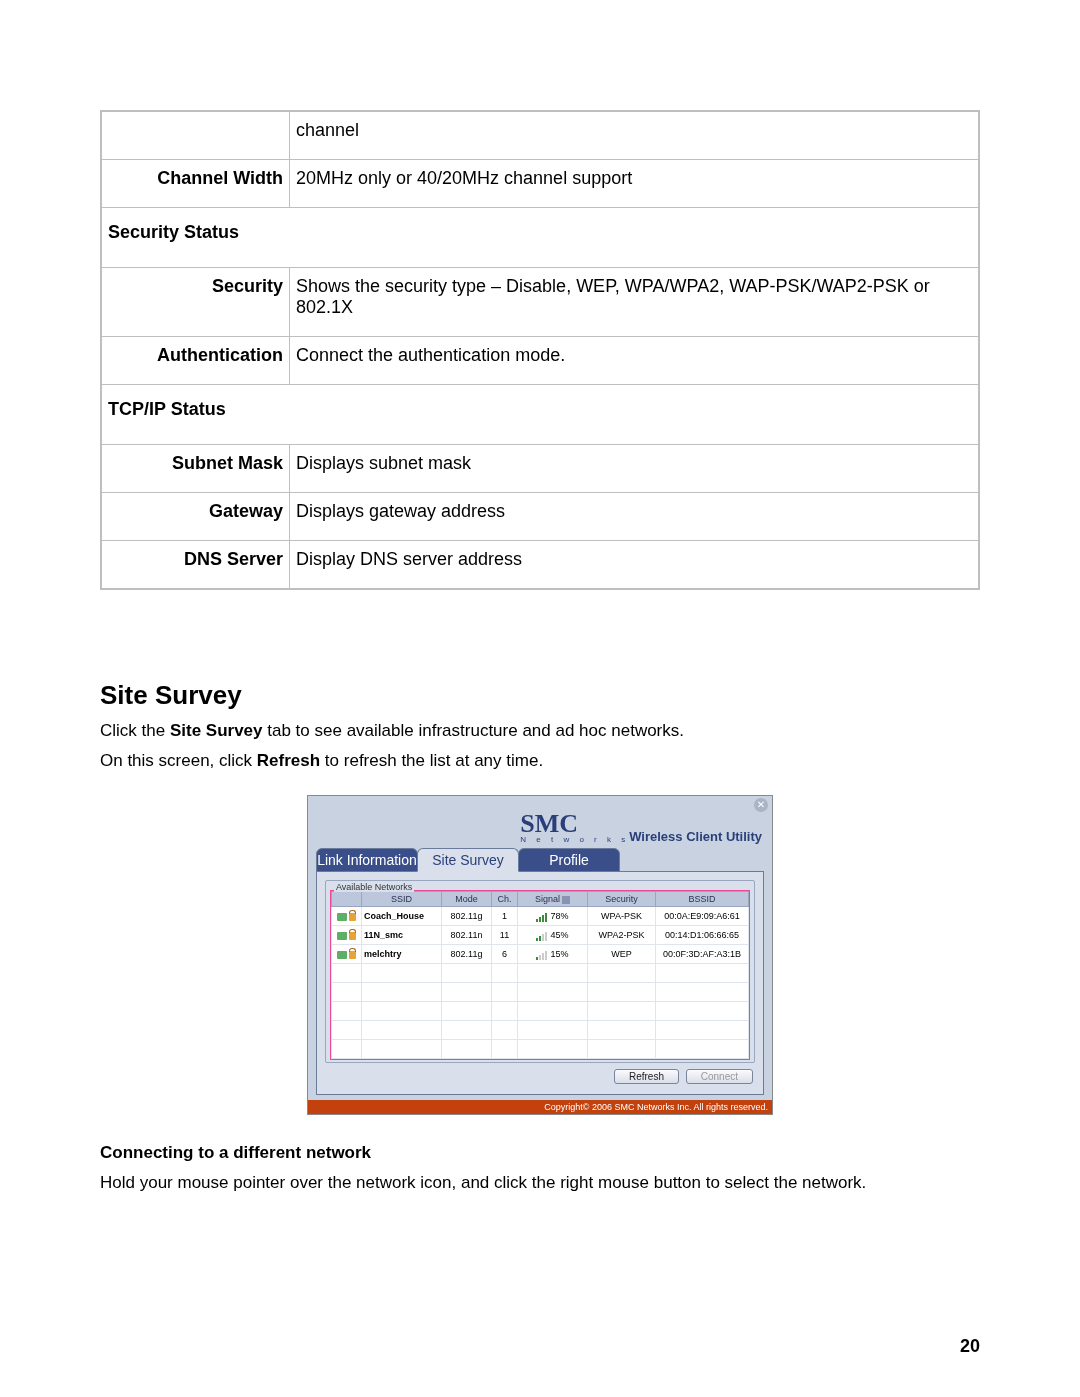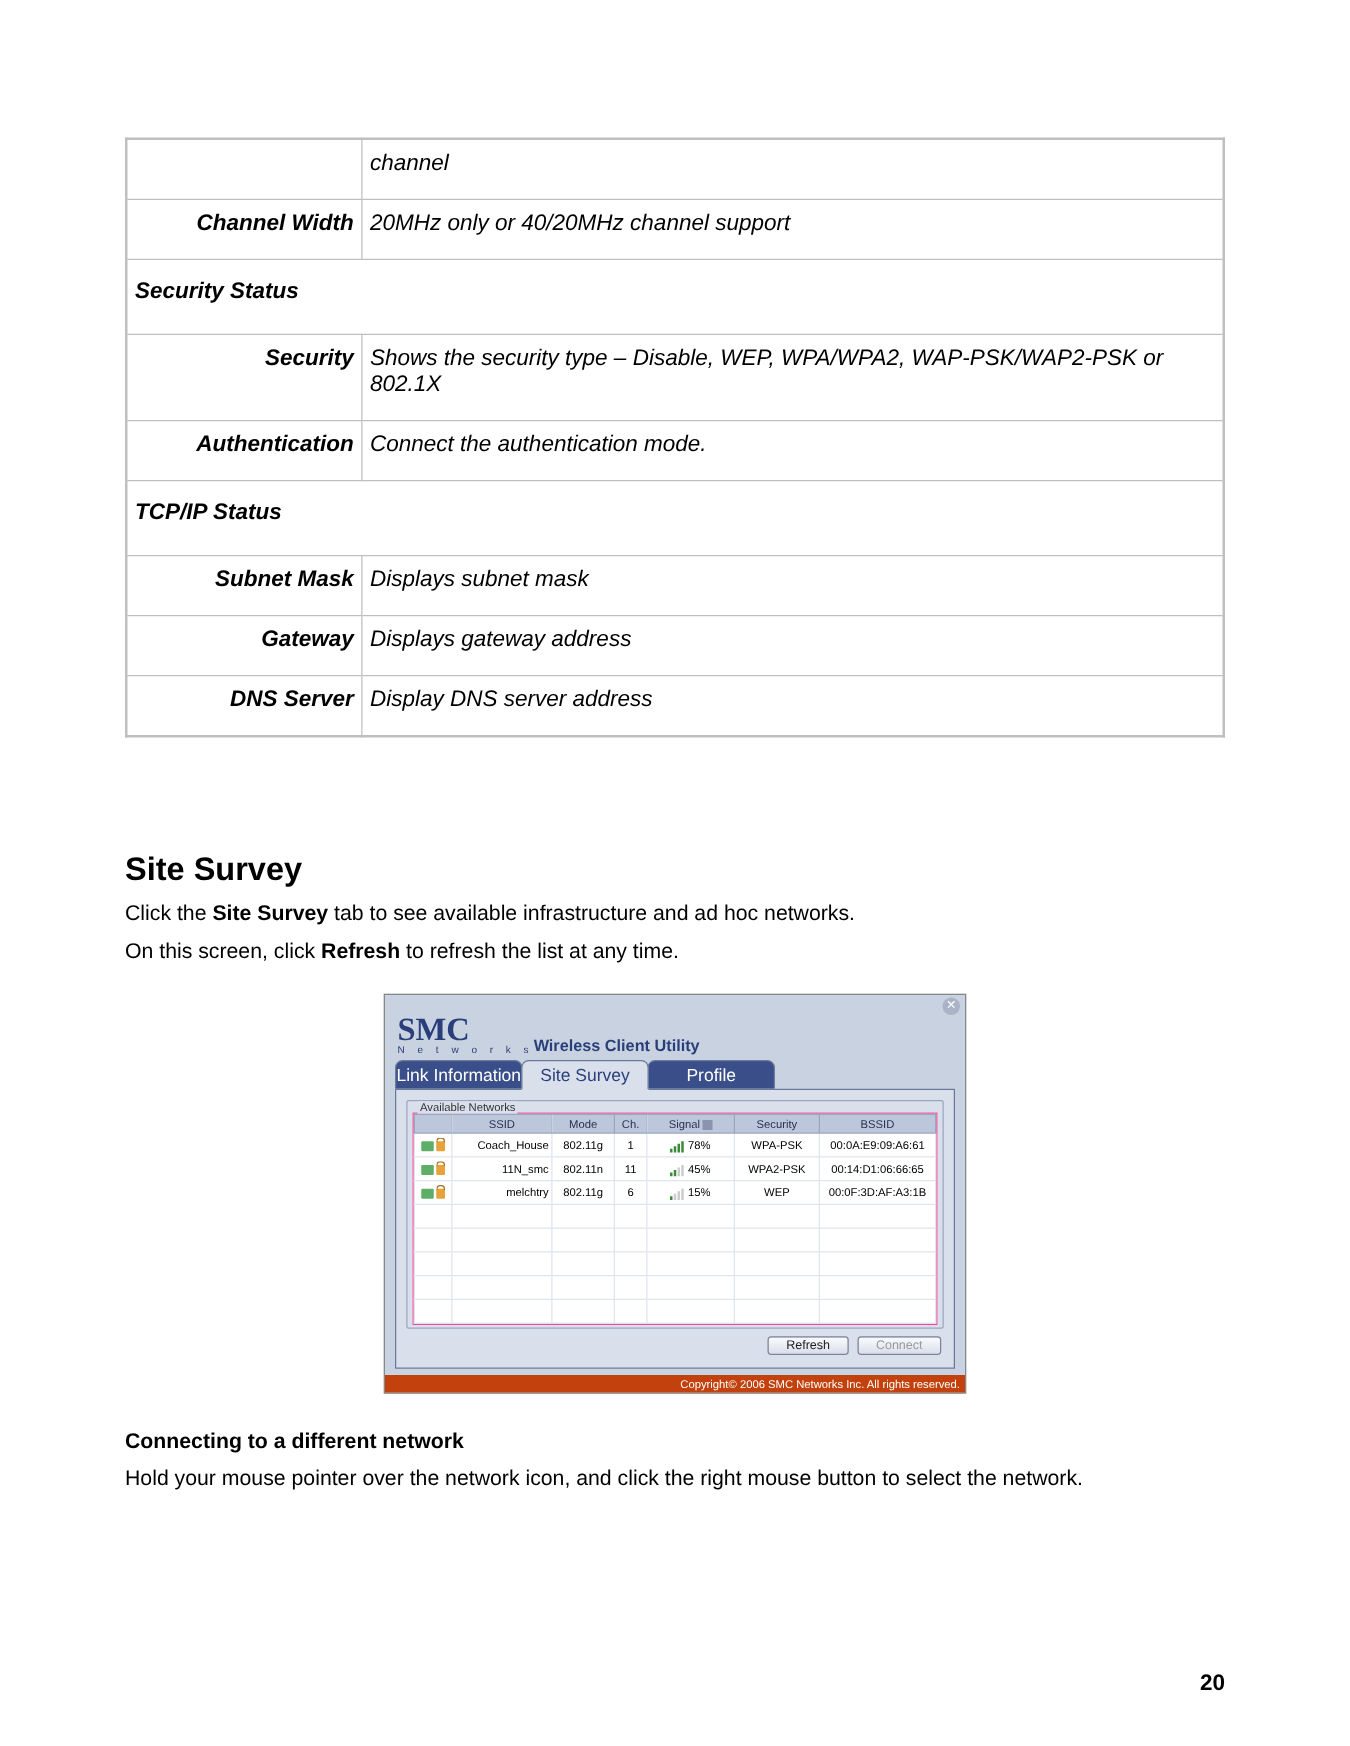--- a/index.html
+++ b/index.html
@@ -15,21 +15,20 @@
     padding: 110px 100px 60px 100px;
     box-sizing: border-box;
     width: 1080px;
     position: relative;
     min-height: 1397px;
   }
   table.spec {
     border-collapse: collapse;
     width: 100%;
     border: 2px solid #bfbfbf;
-    font-style: italic;
   }
   table.spec td, table.spec th {
     border: 1px solid #bfbfbf;
     padding: 8px 6px 18px 6px;
     vertical-align: top;
     font-size: 18px;
   }
   table.spec td.label {
     text-align: right;
     font-weight: bold;
@@ -68,21 +67,21 @@
     width: 14px; height: 14px;
     border-radius: 50%;
     background: #aab4c6;
     color: #fff;
     text-align:center;
     line-height:14px;
     font-size:10px;
   }
   .util-header {
     display: flex;
-    justify-content: flex-start;
+    justify-content: flex-end;
     align-items: flex-end;
     padding: 0 10px 4px 10px;
   }
   .util-logo {
     font-family: "Times New Roman", serif;
     font-weight: bold;
     font-size: 26px;
     color: #2a3f7a;
     line-height: 0.9;
   }
@@ -162,21 +161,21 @@
     overflow: hidden;
   }
   table.grid td {
     border: 1px solid #e0e4ee;
     padding: 1px 2px;
     text-align: center;
     height: 16px;
     white-space: nowrap;
     overflow: hidden;
   }
-  table.grid td.ssid-cell { text-align: right; }
+  table.grid td.ssid-cell { text-align: left; font-weight: bold; }
   .col-icon { width: 30px; }
   .col-ssid  { width: 80px; }
   .col-mode  { width: 50px; }
   .col-ch    { width: 26px; }
   .col-sig   { width: 70px; }
   .col-sec   { width: 68px; }
   .col-bssid { width: auto; }
   .icon-net {
     display: inline-block;
     width: 10px; height: 8px;

